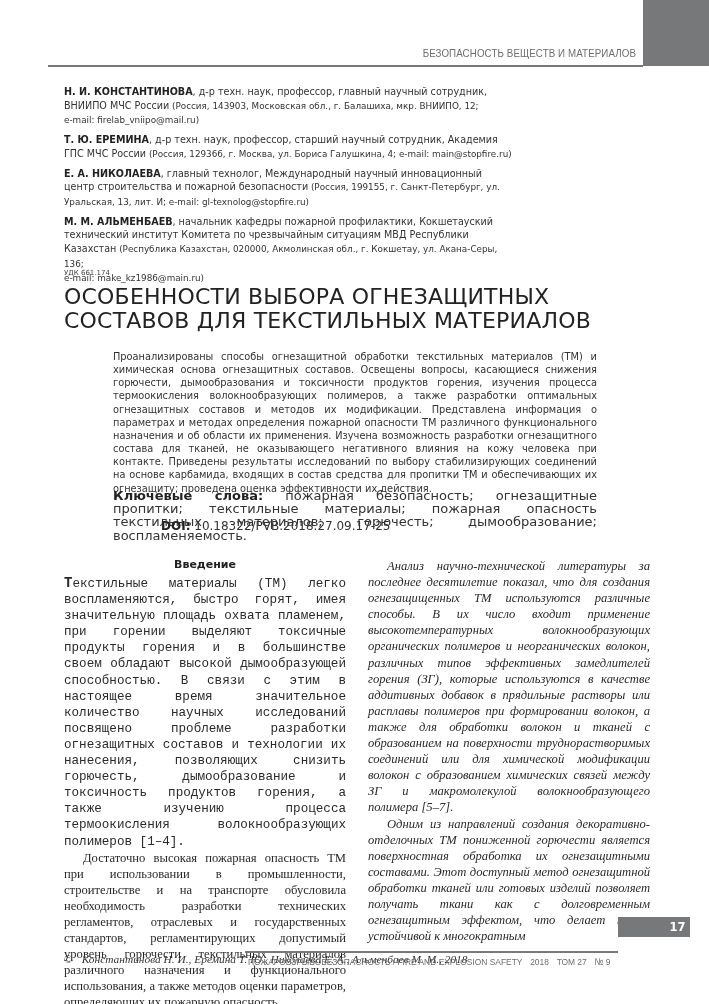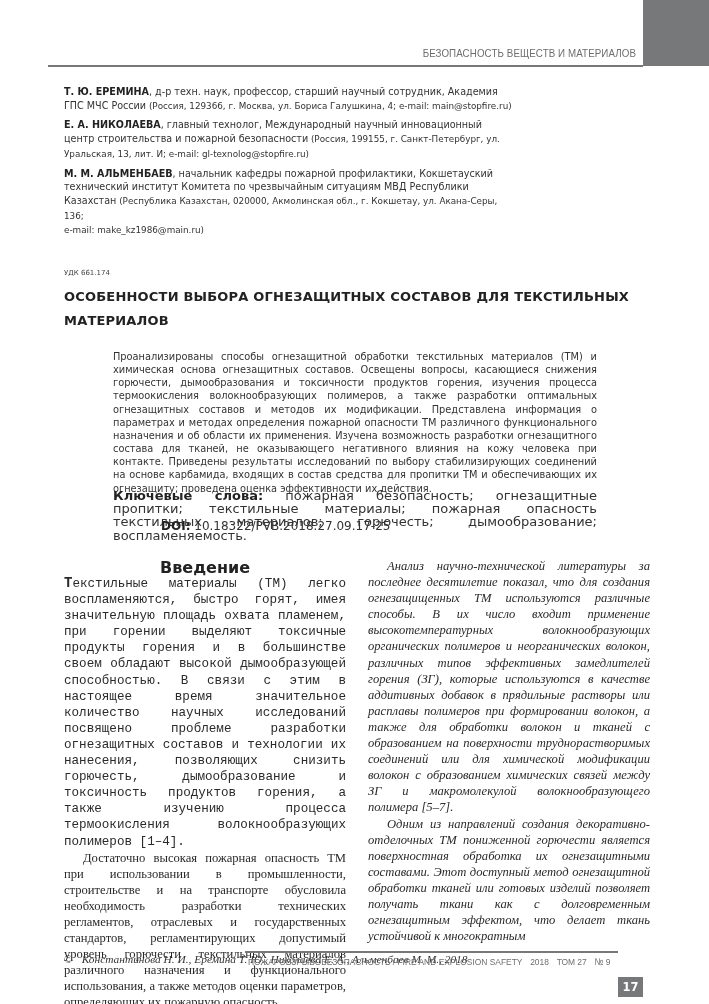--- a/index.html
+++ b/index.html
@@ -12,53 +12,56 @@
   #header-rule { position: absolute; left: 48px; top: 65px; width: 595px; height: 2px; background: #77787a; }
   #section-title { position: absolute; right: 73px; top: 47px; font-size: 11.5px; color: #6d6e70; letter-spacing: 0.1px; transform: scaleX(0.85); transform-origin: right center; white-space: nowrap; }
 
   #authors { position: absolute; left: 64px; top: 85px; width: 450px; font-size: 9.6px; line-height: 13.7px; color: #333; }
   .author { margin-bottom: 5px; }
   .author b { color: #222; font-weight: bold; }
   .author .aff { font-size: 9.6px; }
   .author .addr { font-size: 8.8px; }
 
   #udc { position: absolute; left: 64px; top: 269px; font-size: 7px; color: #444; text-align: right; }
-  #title { position: absolute; left: 64px; top: 285px; width: 580px; font-size: 13px; line-height: 24px; font-weight: bold; color: #222; letter-spacing: 0.2px; }
+  #title { position: absolute; left: 64px; top: 285px; width: 580px; font-size: 22px; line-height: 24px; font-weight: normal; color: #222; letter-spacing: 0.2px; }
 
   #abstract { position: absolute; left: 113px; top: 350px; width: 484px; font-size: 9.8px; line-height: 13.15px; color: #333; text-align: justify; }
   #keywords { position: absolute; left: 113px; top: 489px; width: 484px; font-size: 13px; line-height: 13.2px; color: #333; text-align: justify; }
   #keywords b { color: #222; }
   #doi { position: absolute; left: 113px; top: 519px; font-size: 12px; color: #333; margin-left: 48px; }
   #doi b { color: #222; }
 
   #col-left { position: absolute; left: 64px; top: 558px; width: 282px; }
   #col-right { position: absolute; left: 368px; top: 558px; width: 282px; font-style: italic; }
-  .section-head { text-align: center; font-size: 16px; font-weight: bold; color: #222; height: 17px; }
+  .section-head { text-align: center; font-size: 11px; font-weight: bold; color: #222; height: 17px; }
   .body-text { font-size: 12.6px; line-height: 16.1px; color: #2a2a2a; text-align: justify; hyphens: manual; }
   .body-text p { margin: 0; text-indent: 19px; }
   .body-text p.first { text-indent: 0; font-family: Liberation Mono, monospace; }
   .dropcap { font-weight: bold; font-size: 14px; }
 
   #copyright { position: absolute; left: 64px; top: 913px; font-size: 11.4px; color: #333; white-space: nowrap; margin-top: 40px; }
   #copyright i { font-style: italic; }
   #copyright .sym { font-style: normal; margin-right: 9px; }
 
   #footer-rule { position: absolute; left: 245px; top: 951px; width: 373px; height: 2px; background: #77787a; }
   #footer-text { position: absolute; left: 248px; top: 956px; font-size: 9.8px; color: #6d6e70; white-space: nowrap; transform: scaleX(0.86); transform-origin: left center; }
   #footer-text .gap { display: inline-block; width: 9px; }
-  #page-num { position: absolute; left: 618px; top: 977px; width: 25px; height: 20px; background: #77787a; color: #fff; font-weight: bold; font-size: 11.5px; text-align: center; line-height: 20px; }
+  #page-num { position: absolute; left: 618px; top: 917px; width: 25px; height: 20px; background: #77787a; color: #fff; font-weight: bold; font-size: 11.5px; text-align: center; line-height: 20px; padding-left: 47px; }
 </style>
 </head>
 <body>
 
 <div id="corner-block"></div>
 <div id="header-rule"></div>
 <div id="section-title" class="cond">БЕЗОПАСНОСТЬ ВЕЩЕСТВ И МАТЕРИАЛОВ</div>
 
 <div id="authors" class="sans">
+  <div class="author">
+    <b>Н. И. КОНСТАНТИНОВА</b><span class="aff">, д-р техн. наук, профессор, главный научный сотрудник, ВНИИПО МЧС России</span><span class="addr"> (Россия, 143903, Московская обл., г. Балашиха, мкр. ВНИИПО, 12;</span><br><span class="addr">e-mail: firelab_vniipo@mail.ru)</span>
+  </div>
   <div class="author">
     <b>Т. Ю. ЕРЕМИНА</b><span class="aff">, д-р техн. наук, профессор, старший научный сотрудник, Академия ГПС МЧС России</span><span class="addr"> (Россия, 129366, г. Москва, ул. Бориса Галушкина, 4;</span><span class="addr"> e-mail: main@stopfire.ru)</span>
   </div>
   <div class="author">
     <b>Е. А. НИКОЛАЕВА</b><span class="aff">, главный технолог, Международный научный инновационный центр строительства и пожарной безопасности</span><span class="addr"> (Россия, 199155, г. Санкт-Петербург, ул. Уральская, 13, лит. И;</span><span class="addr"> e-mail: gl-texnolog@stopfire.ru)</span>
   </div>
   <div class="author">
     <b>М. М. АЛЬМЕНБАЕВ</b><span class="aff">, начальник кафедры пожарной профилактики, Кокшетауский технический институт Комитета по чрезвычайным ситуациям МВД Республики Казахстан</span><span class="addr"> (Республика Казахстан, 020000, Акмолинская обл., г. Кокшетау, ул. Акана-Серы, 136;</span><br><span class="addr">e-mail: make_kz1986@main.ru)</span>
   </div>
 </div>

